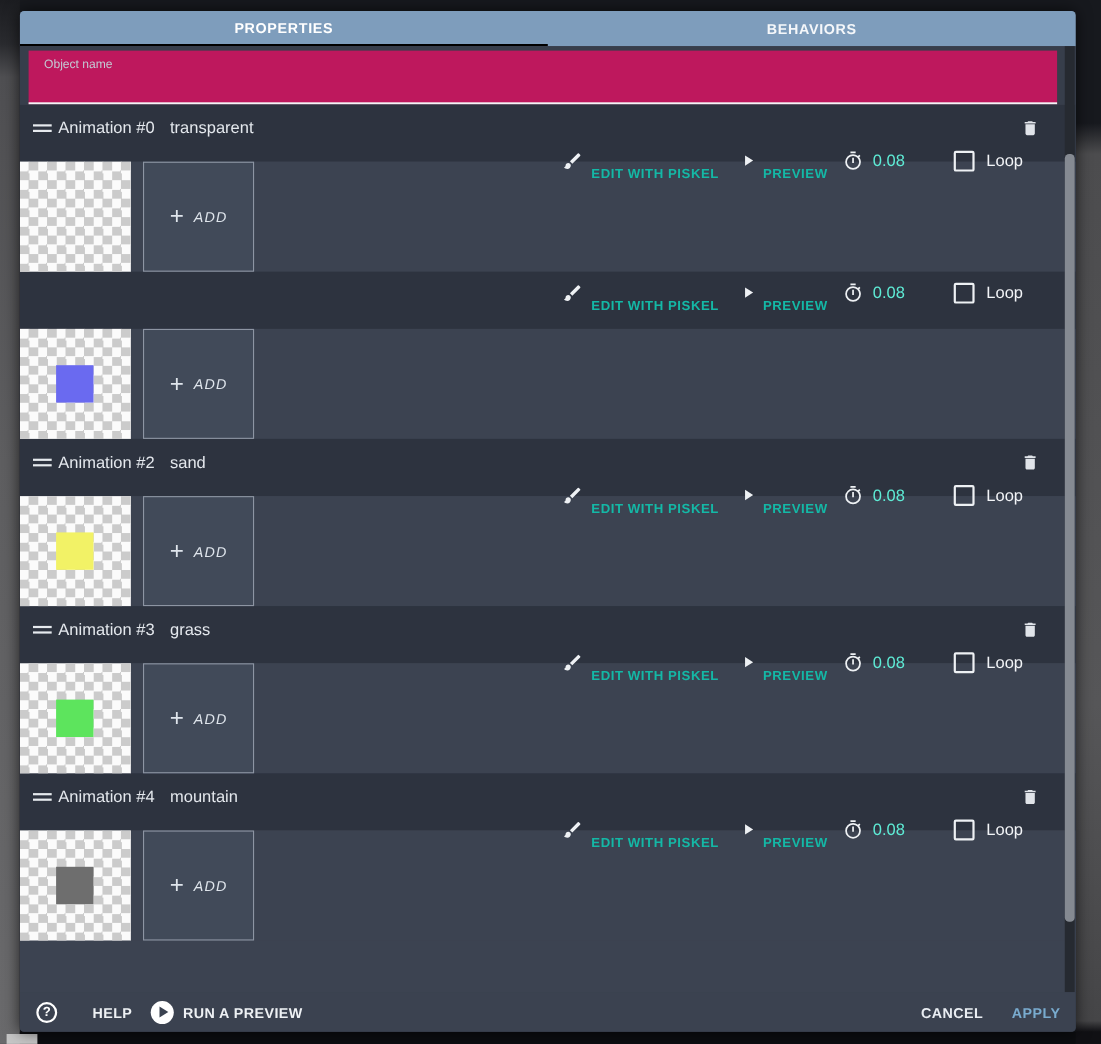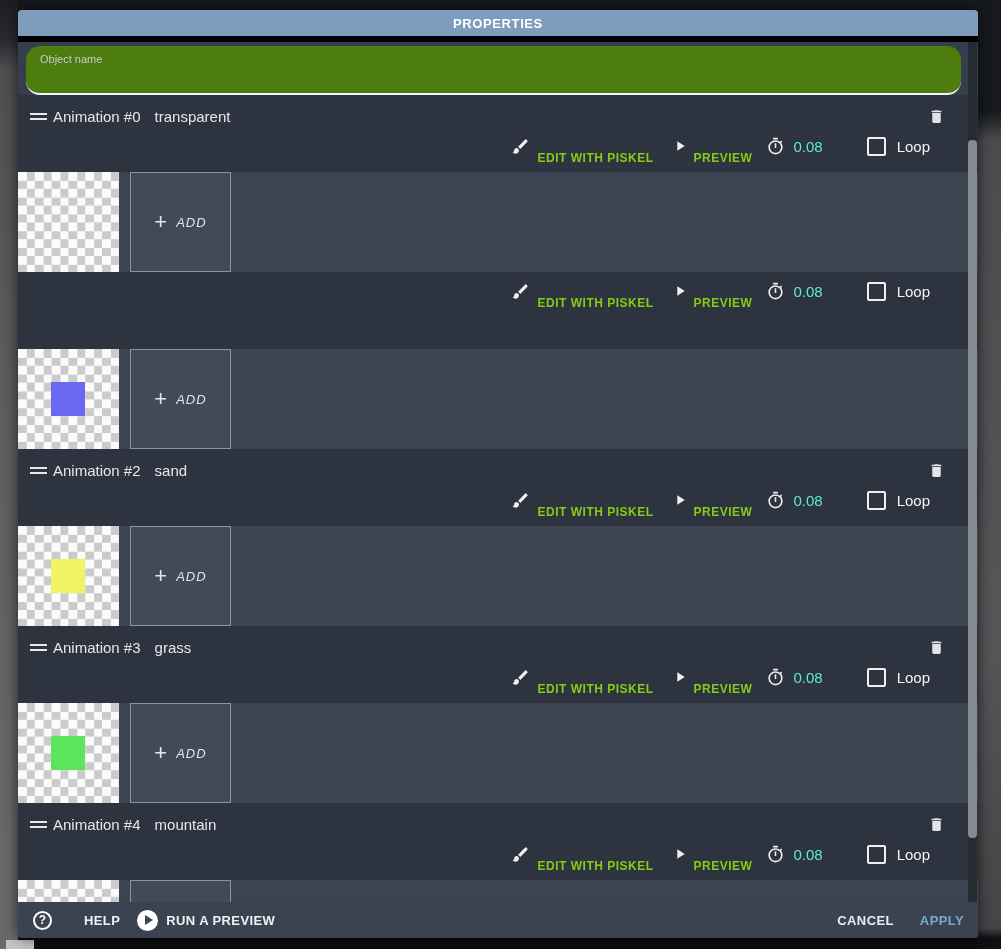--- a/index.html
+++ b/index.html
@@ -35,44 +35,44 @@
     box-shadow:0 0 14px rgba(0,0,0,.65);
     background:#3c4351;
   }
   
   .tabbar { height:32px; min-height:32px; display:flex; background:#7e9dbc; }
   .tab {
     flex:1 1 50%; display:flex; align-items:center; justify-content:center;
     font-size:13px; font-weight:700; letter-spacing:.6px;
     color:rgba(255,255,255,.92); cursor:pointer;
   }
-  .tab.selected { color:#ffffff; border-bottom:6px solid #000000; }
+  .tab.selected { color:#ffffff; border-bottom:2px solid #000000; }
   
   .object-section { height:53px; min-height:53px; background:#373e4b; padding:4px 17px 0 8px; }
-  .object-panel { height:49px; background:#4d7c0f; border-bottom:2px solid #f2f4f6;border-radius:14px; }
+  .object-panel { height:49px; background:#be185d; border-bottom:2px solid #f2f4f6; }
   .object-label { font-size:11px; color:#c3cad4; padding:7px 0 0 14px; }
   .object-input {
     display:block; width:100%; border:none; outline:none; background:transparent;
     color:#ffffff; font-size:15px; font-family:"Liberation Sans",sans-serif;
     padding:3px 0 0 14px;
   }
   
   .content { flex:1 1 auto; overflow:hidden; position:relative; background:#3c4351; }
-  .anim-header { height:77px; background:#2d333f; padding-top:5px; }
+  .anim-header { height:52px; background:#2d333f; padding-top:5px; }
   .title-row { height:32px; display:flex; align-items:center; padding:0 33px 0 12px; }
   .drag-handle { width:17px; display:flex; flex-direction:column; gap:3px; margin-right:6px; cursor:grab; }
   .drag-handle i { display:block; height:2px; background:#e6eaee; }
   .anim-title { font-size:15px; color:#e4e8ed; }
   .anim-name { font-size:15px; color:#e4e8ed; margin-left:14px; cursor:text; }
   .spacer { flex:1 1 auto; }
   .trash { width:17px; height:19px; color:#e0e4e9; cursor:pointer; }
   .trash svg { display:block; }
   .controls-row { height:28px; display:flex; align-items:center; justify-content:flex-end; padding-right:48px; }
   .icon { color:#eef1f4; display:flex; align-items:center; }
-  .ctrl-label { font-size:12px; font-weight:700; letter-spacing:.5px; color:#84cc16; cursor:pointer;margin-top:24px; }
+  .ctrl-label { font-size:12px; font-weight:700; letter-spacing:.5px; color:#14b8a6; cursor:pointer;margin-top:24px; }
   .icon.brush { margin-right:8px; }
   .icon.play  { margin-left:18px; margin-right:6px; }
   .icon.timer { margin-left:14px; margin-right:8px; }
   .time-value { font-size:15px; color:#5eead4; cursor:text; }
   .checkbox {
     width:19px; height:19px; border:2px solid #eef1f4; border-radius:2px;
     margin-left:44px; cursor:pointer; background:transparent;
   }
   .loop-label { font-size:15px; color:#f2f4f7; margin-left:11px; }
   
@@ -130,20 +130,21 @@
 
 <div class="backdrop-left"></div>
 <div class="backdrop-right"></div>
 <div class="backdrop-bottom"></div>
 <div class="stray-window"></div>
 
 <div class="dialog">
 
   <div class="tabbar">
     <div class="tab selected">PROPERTIES</div>
+    <div class="tab">BEHAVIORS</div>
   </div>
 
   <div class="object-section">
     <div class="object-panel">
       <div class="object-label">Object name</div>
     </div>
   </div>
 
   <div class="content">
 

